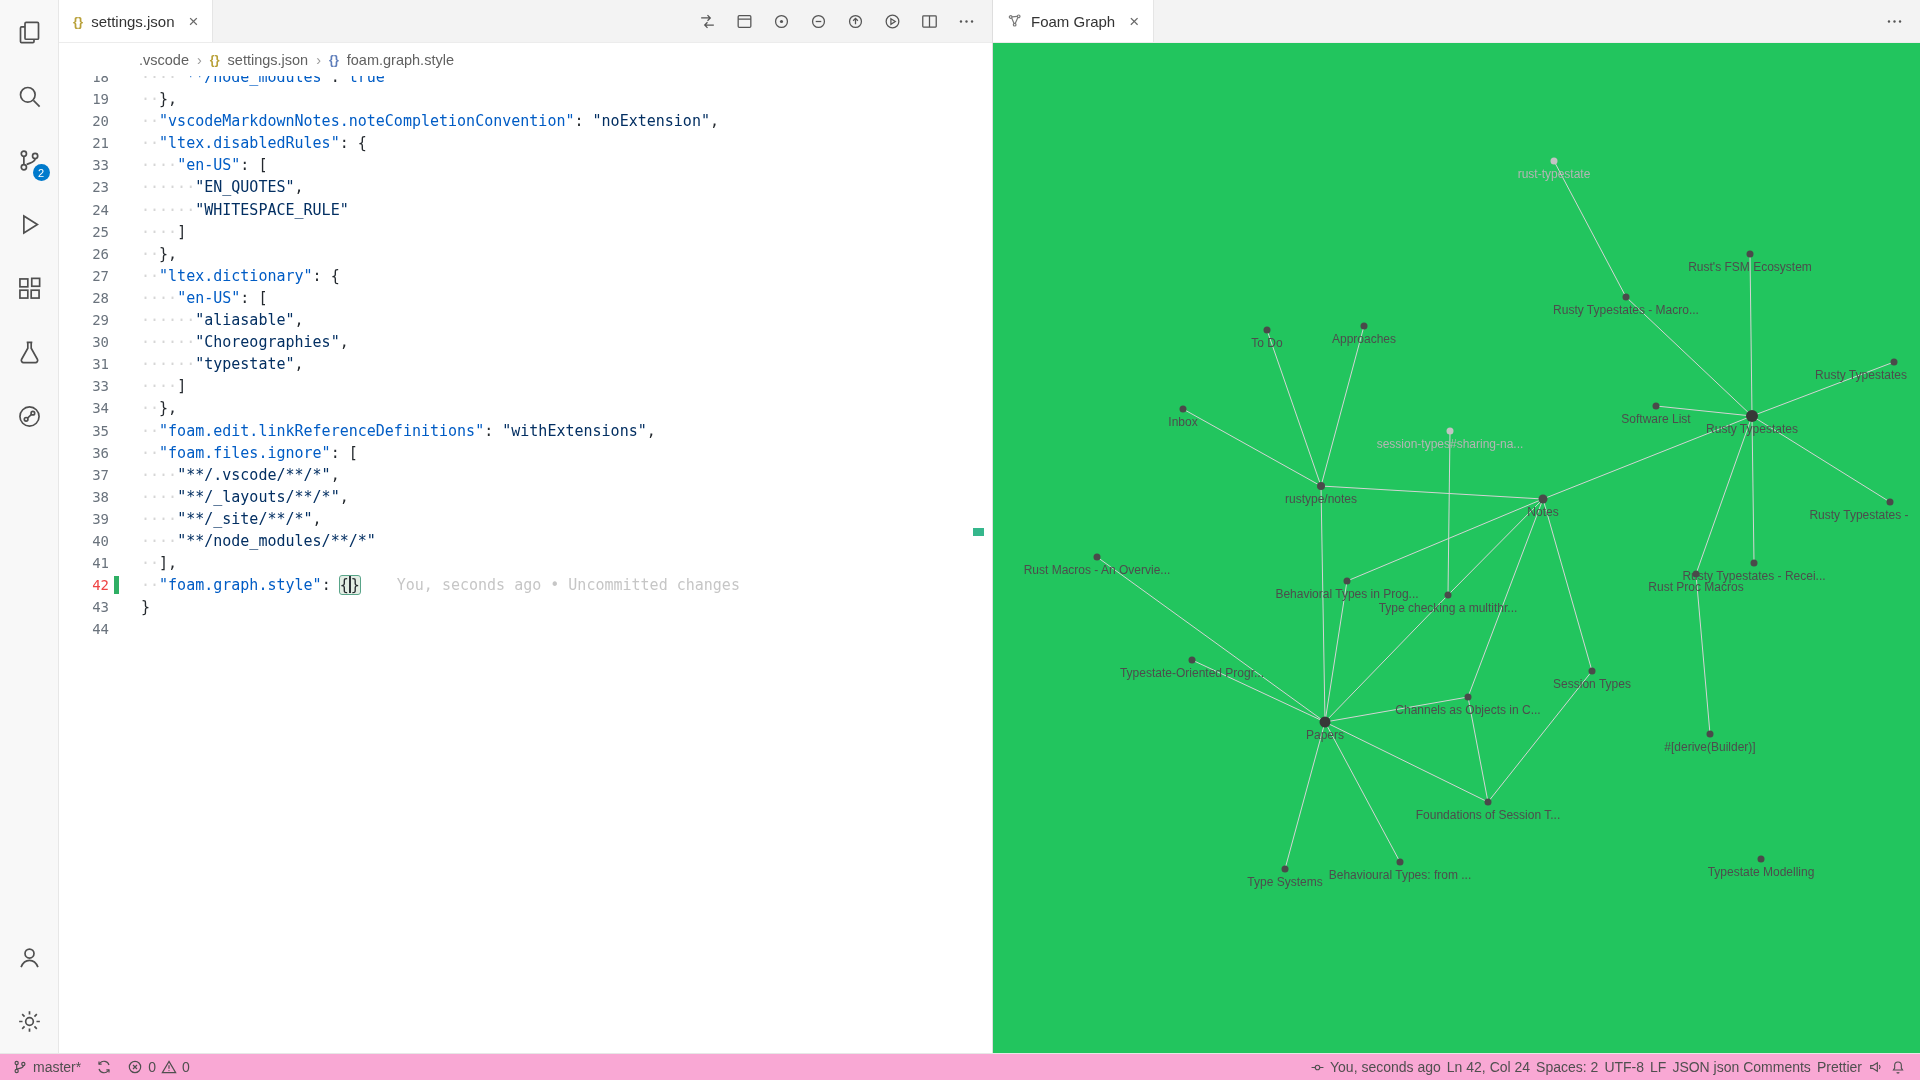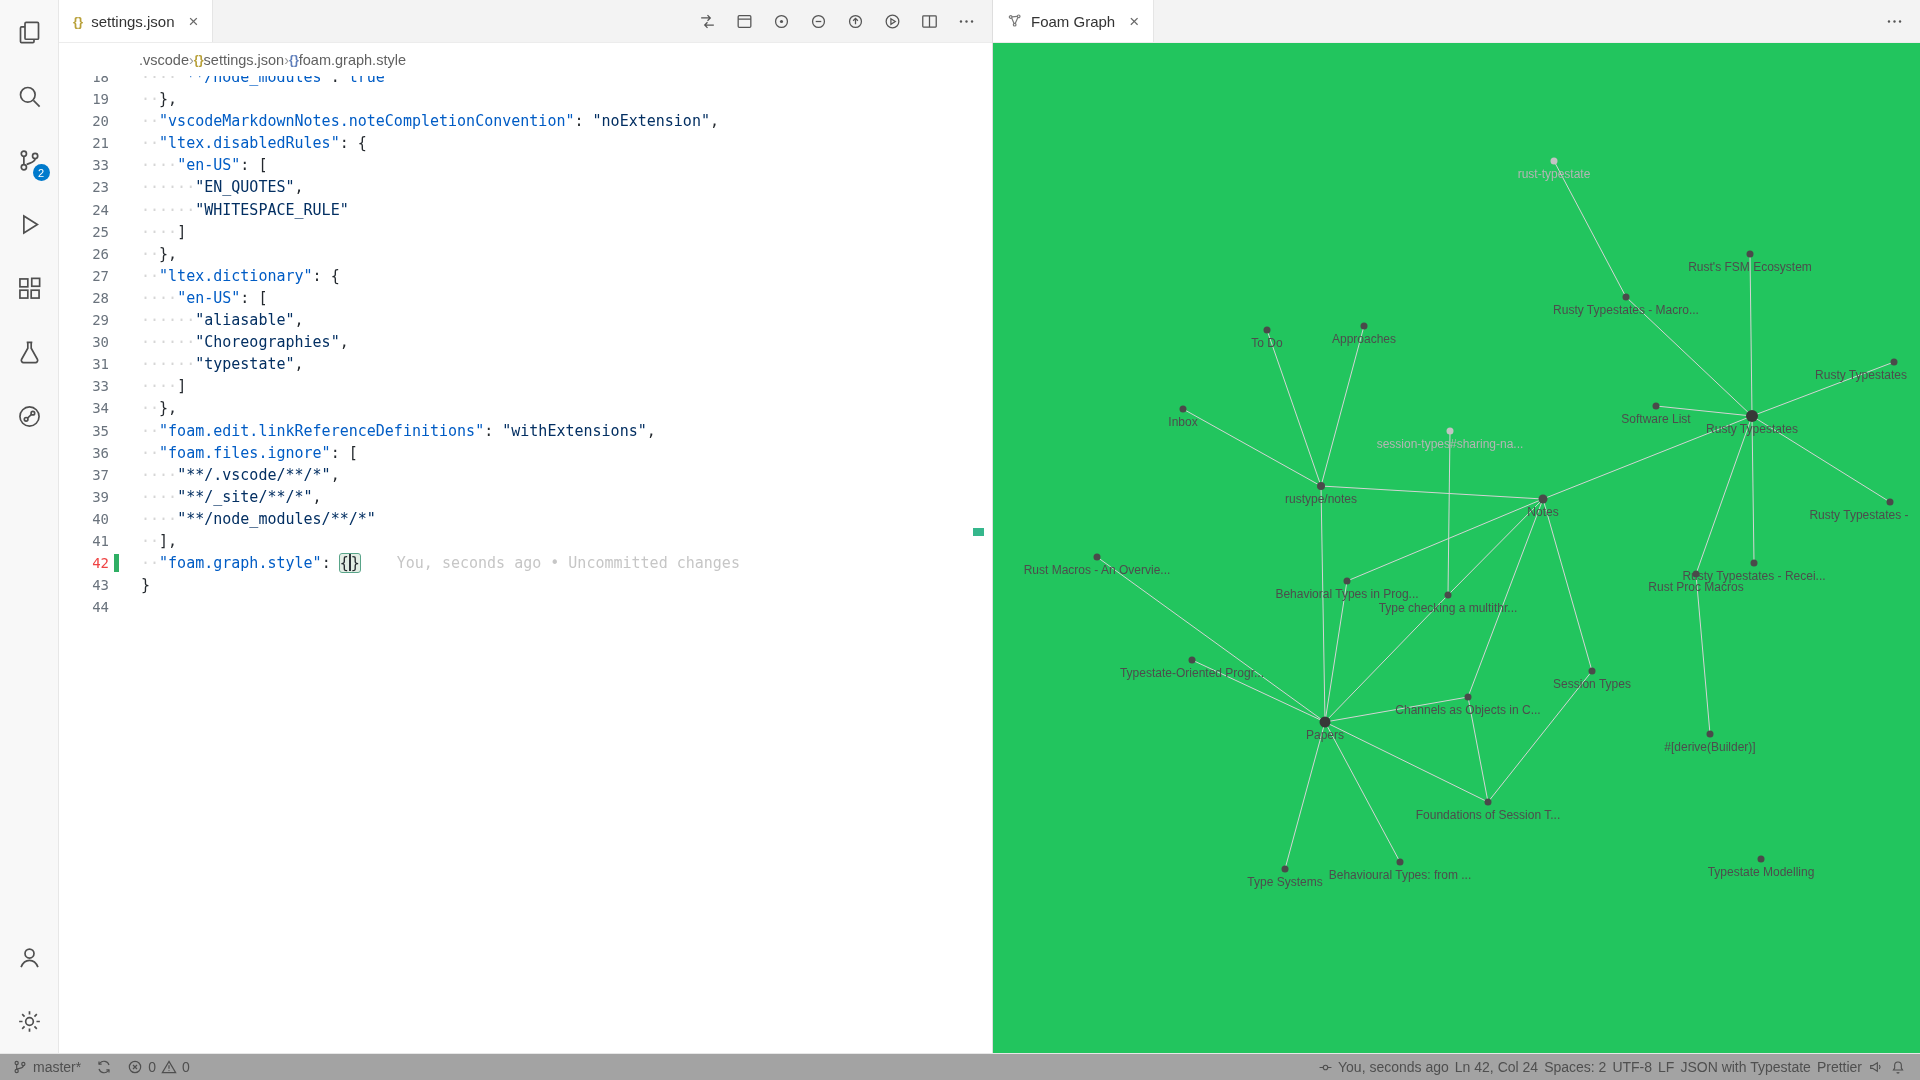--- a/index.html
+++ b/index.html
@@ -28,21 +28,21 @@
   .tab{background:#fff;display:flex;align-items:center;padding:0 14px;gap:8px;
     border-right:1px solid #e5e5e5;font-size:15px;color:#333;cursor:pointer;white-space:nowrap}
   .file-icon{color:#b8a038;font-weight:bold;font-size:13px}
   .tab .close{color:#696969;font-size:17px;margin-left:6px;line-height:1}
   .tab-actions{margin-left:auto;display:flex;align-items:center;gap:5px;padding-right:10px;color:#555}
   .action-btn{width:32px;height:32px;display:flex;align-items:center;justify-content:center;
     cursor:pointer;border-radius:4px}
 
   
   .breadcrumbs{height:33px;background:#fff;display:flex;align-items:center;padding-left:80px;
-    gap:0;font-size:14.5px;color:#616161;flex:none}
+    gap:8px;font-size:14.5px;color:#616161;flex:none}
   .crumb{cursor:pointer}
   .crumb-sep{color:#9a9a9a}
   .crumb-icon{font-weight:bold;font-size:12.5px}
   .crumb-icon.amber{color:#b8a038}
   .crumb-icon.blue{color:#5c7cba}
 
   
   .editor{flex:1;position:relative;overflow:hidden;background:#fff;
     font-family:"DejaVu Sans Mono","Liberation Mono",monospace;font-size:15px;line-height:22.1px}
   .code-scroll{margin-top:-10px}
@@ -66,21 +66,21 @@
   .graph-wrap{flex:1;background:#22c55e;position:relative;overflow:hidden}
   .graph-wrap svg{display:block}
   .edge{stroke:#d4d4d4;stroke-width:1}
   .gnode{fill:#4a4a4a}
   .gnode.big{fill:#383838}
   .gnode.muted{fill:#c3c3c3}
   .glabel{fill:#4d4d4d;font-size:12px;font-family:"Liberation Sans",sans-serif;text-anchor:middle}
   .glabel.muted{fill:#b5b5b5}
 
   
-  .status-bar{height:27px;background:#a3a3a3;border-top:1px solid #e7e7e7;display:flex;
+  .status-bar{height:27px;background:#f9a8d4;border-top:1px solid #e7e7e7;display:flex;
     align-items:center;font-size:14px;color:#4f4f4f;padding:0 12px;flex:none}
   .sb-left{display:flex;align-items:center;gap:15px}
   .sb-right{margin-left:auto;display:flex;align-items:center;gap:6px;padding-right:2px}
   .sb-item{display:flex;align-items:center;gap:5px;cursor:pointer;white-space:nowrap}
   svg.ic{display:block}
 </style>
 </head>
 <body>
 
 <div class="window">
@@ -235,20 +235,21 @@
               <div class="code-row"><span class="ln">27</span><span class="gutter-deco"></span><span class="lc"><span class="tok-ws">··</span><span class="tok-k">"ltex.dictionary"</span><span class="tok-p">: {</span></span></div>
               <div class="code-row"><span class="ln">28</span><span class="gutter-deco"></span><span class="lc"><span class="tok-ws">····</span><span class="tok-k">"en-US"</span><span class="tok-p">: [</span></span></div>
               <div class="code-row"><span class="ln">29</span><span class="gutter-deco"></span><span class="lc"><span class="tok-ws">······</span><span class="tok-s">"aliasable"</span><span class="tok-p">,</span></span></div>
               <div class="code-row"><span class="ln">30</span><span class="gutter-deco"></span><span class="lc"><span class="tok-ws">······</span><span class="tok-s">"Choreographies"</span><span class="tok-p">,</span></span></div>
               <div class="code-row"><span class="ln">31</span><span class="gutter-deco"></span><span class="lc"><span class="tok-ws">······</span><span class="tok-s">"typestate"</span><span class="tok-p">,</span></span></div>
               <div class="code-row"><span class="ln">33</span><span class="gutter-deco"></span><span class="lc"><span class="tok-ws">····</span><span class="tok-p">]</span></span></div>
               <div class="code-row"><span class="ln">34</span><span class="gutter-deco"></span><span class="lc"><span class="tok-ws">··</span><span class="tok-p">},</span></span></div>
               <div class="code-row"><span class="ln">35</span><span class="gutter-deco"></span><span class="lc"><span class="tok-ws">··</span><span class="tok-k">"foam.edit.linkReferenceDefinitions"</span><span class="tok-p">: </span><span class="tok-s">"withExtensions"</span><span class="tok-p">,</span></span></div>
               <div class="code-row"><span class="ln">36</span><span class="gutter-deco"></span><span class="lc"><span class="tok-ws">··</span><span class="tok-k">"foam.files.ignore"</span><span class="tok-p">: [</span></span></div>
               <div class="code-row"><span class="ln">37</span><span class="gutter-deco"></span><span class="lc"><span class="tok-ws">····</span><span class="tok-s">"**/.vscode/**/*"</span><span class="tok-p">,</span></span></div>
+              <div class="code-row"><span class="ln">38</span><span class="gutter-deco"></span><span class="lc"><span class="tok-ws">····</span><span class="tok-s">"**/_layouts/**/*"</span><span class="tok-p">,</span></span></div>
               <div class="code-row"><span class="ln">39</span><span class="gutter-deco"></span><span class="lc"><span class="tok-ws">····</span><span class="tok-s">"**/_site/**/*"</span><span class="tok-p">,</span></span></div>
               <div class="code-row"><span class="ln">40</span><span class="gutter-deco"></span><span class="lc"><span class="tok-ws">····</span><span class="tok-s">"**/node_modules/**/*"</span></span></div>
               <div class="code-row"><span class="ln">41</span><span class="gutter-deco"></span><span class="lc"><span class="tok-ws">··</span><span class="tok-p">],</span></span></div>
               <div class="code-row"><span class="ln active">42</span><span class="gutter-deco"><span class="mod"></span></span><span class="lc"><span class="tok-ws">··</span><span class="tok-k">"foam.graph.style"</span><span class="tok-p">: </span><span class="hl-box">{<span class="cursor"></span>}</span><span class="blame">You, seconds ago • Uncommitted changes</span></span></div>
               <div class="code-row"><span class="ln">43</span><span class="gutter-deco"></span><span class="lc"><span class="tok-p">}</span></span></div>
               <div class="code-row"><span class="ln">44</span><span class="gutter-deco"></span><span class="lc"></span></div>
             </div>
           <div class="ruler-mark"></div>
         </div>
       </div>
@@ -415,21 +416,21 @@
       <span class="sb-item">
           <span>Spaces: 2</span>
         </span>
       <span class="sb-item">
           <span>UTF-8</span>
         </span>
       <span class="sb-item">
           <span>LF</span>
         </span>
       <span class="sb-item">
-          <span>JSON with Typestate</span>
+          <span>JSON json Comments</span>
         </span>
       <span class="sb-item">
           <span>Prettier</span>
         </span>
       <span class="sb-item">
         <svg class="ic" width="16" height="16" viewBox="0 0 24 24" fill="none" stroke="currentColor" stroke-width="1.7">
             <path d="M4 10v4h3l7 4.5V5.5L7 10z"></path>
             <path d="M17 9a5 5 0 0 1 0 6"></path>
           </svg>
       </span>

